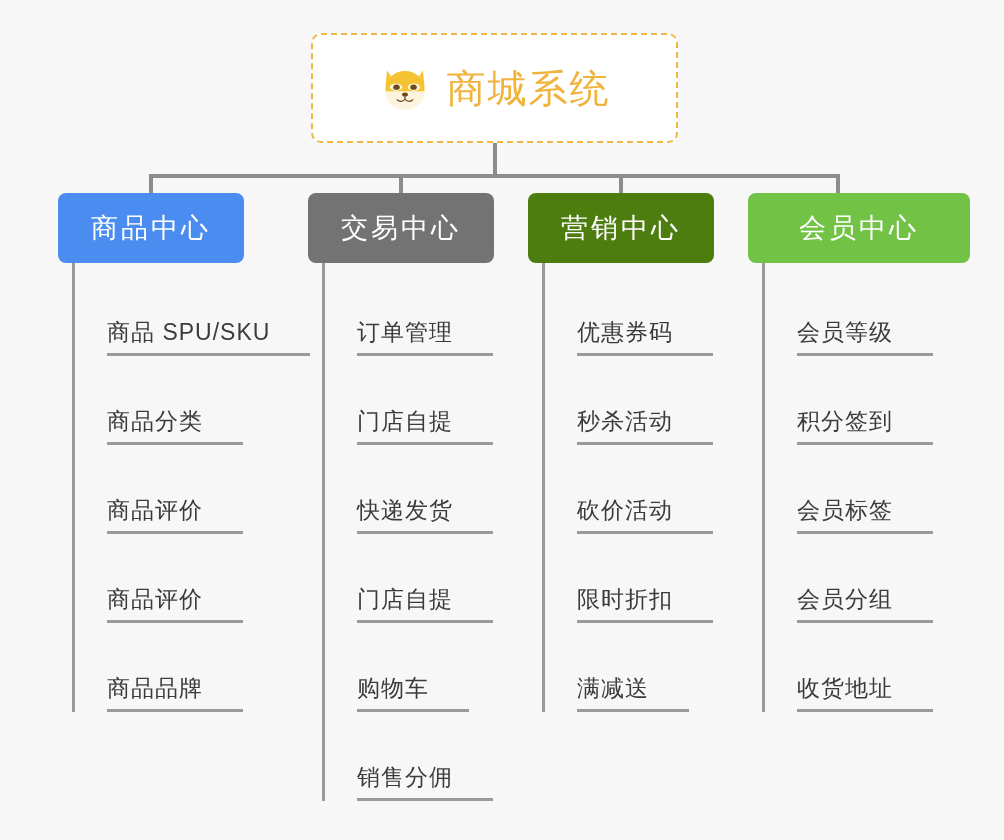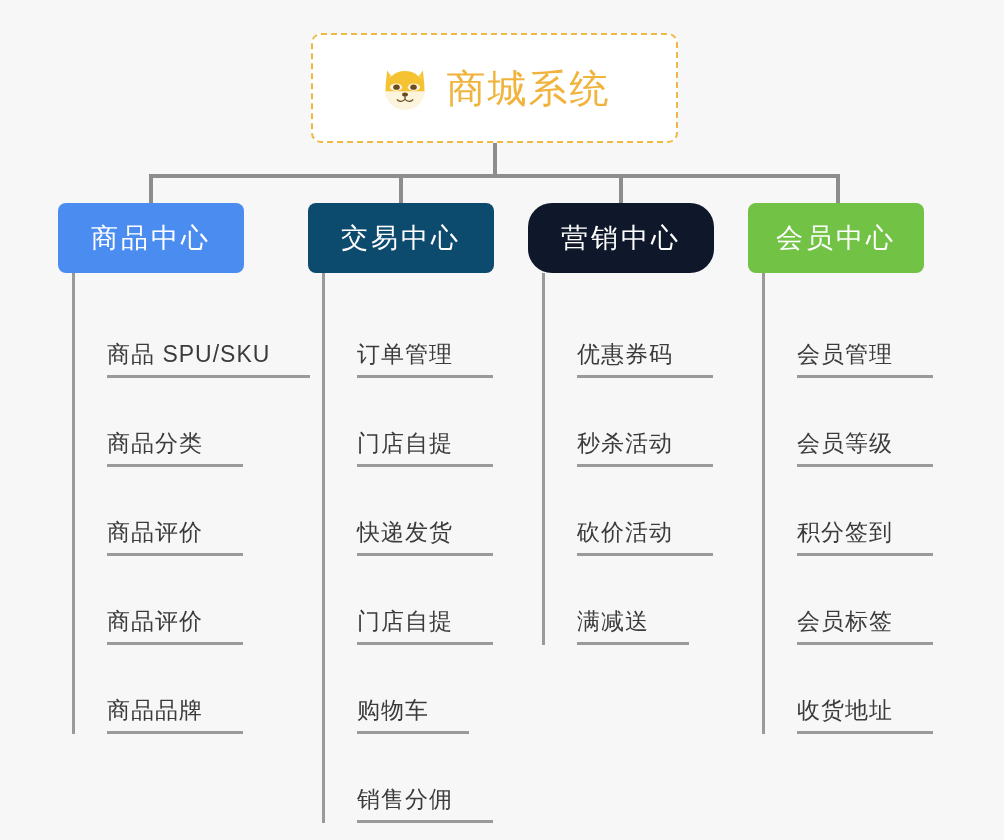--- a/index.html
+++ b/index.html
@@ -37,38 +37,38 @@
   .conn {
     position: absolute;
     background: #8d8d8d;
   }
   .conn-v { width: 4px; }
   .conn-h { height: 4px; }
 
   
   .column {
     position: absolute;
-    top: 203px;
+    top: 193px;
     width: 230px;
   }
   .col-head {
     height: 70px;
     border-radius: 8px;
     display: flex;
     align-items: center;
     justify-content: center;
     color: #ffffff;
     font-size: 27px;
     letter-spacing: 3px;
     white-space: nowrap;
   }
   .leaf-rail {
     position: relative;
     margin-left: 14px;
-    padding-top: 16px;
+    padding-top: 4px;
     border-left: 3px solid #9a9a9a;
   }
   .leaf {
     position: relative;
     height: 89px;
     display: flex;
     align-items: flex-end;
     padding-left: 32px;
   }
   .leaf-label {
@@ -83,21 +83,21 @@
   }
 
   
   .col-0 { left: 58px; }
   .col-1 { left: 308px; }
   .col-2 { left: 528px; }
   .col-3 { left: 748px; }
   .col-0 .col-head { width: 186px; }
   .col-1 .col-head { width: 186px; }
   .col-2 .col-head { width: 186px; }
-  .col-3 .col-head { width: 176px; }
+  .col-3 .col-head { width: 222px; }
 </style>
 </head>
 <body style="background: rgb(247, 247, 247);">
 
 <div id="canvas">
 
   <div class="root-node" style="border-color: rgb(240, 184, 64); background: rgb(255, 255, 255);">
     <svg class="shiba" viewBox="0 0 64 64">
       <path d="M10 10 L8 30 L20 26 Z" fill="#f5c332"></path>
       <path d="M54 10 L56 30 L44 26 Z" fill="#f5c332"></path>
@@ -141,21 +141,21 @@
       <div class="leaf">
           <span class="leaf-label">商品评价</span>
         </div>
       <div class="leaf">
           <span class="leaf-label">商品品牌</span>
         </div>
     </div>
   </div>
 
   <div class="column col-1">
-    <div class="col-head" style="background: #0c4a6e;">交易中心</div>
+    <div class="col-head" style="background: #737373;">交易中心</div>
     <div class="leaf-rail">
       <div class="leaf">
           <span class="leaf-label">订单管理</span>
         </div>
       <div class="leaf">
           <span class="leaf-label">门店自提</span>
         </div>
       <div class="leaf">
           <span class="leaf-label">快递发货</span>
         </div>
@@ -165,51 +165,54 @@
       <div class="leaf">
           <span class="leaf-label">购物车</span>
         </div>
       <div class="leaf">
           <span class="leaf-label">销售分佣</span>
         </div>
     </div>
   </div>
 
   <div class="column col-2">
-    <div class="col-head" style="background: #0f172a; border-radius: 24px;">营销中心</div>
+    <div class="col-head" style="background: #4d7c0f;">营销中心</div>
     <div class="leaf-rail">
       <div class="leaf">
           <span class="leaf-label">优惠券码</span>
         </div>
       <div class="leaf">
           <span class="leaf-label">秒杀活动</span>
         </div>
       <div class="leaf">
           <span class="leaf-label">砍价活动</span>
+        </div>
+      <div class="leaf">
+          <span class="leaf-label">限时折扣</span>
         </div>
       <div class="leaf">
           <span class="leaf-label">满减送</span>
         </div>
     </div>
   </div>
 
   <div class="column col-3">
     <div class="col-head" style="background: rgb(114, 194, 69);">会员中心</div>
     <div class="leaf-rail">
       <div class="leaf">
-          <span class="leaf-label">会员管理</span>
-        </div>
-      <div class="leaf">
           <span class="leaf-label">会员等级</span>
         </div>
       <div class="leaf">
           <span class="leaf-label">积分签到</span>
         </div>
       <div class="leaf">
           <span class="leaf-label">会员标签</span>
         </div>
       <div class="leaf">
+          <span class="leaf-label">会员分组</span>
+        </div>
+      <div class="leaf">
           <span class="leaf-label">收货地址</span>
         </div>
     </div>
   </div>
 
 </div>
 
 </body></html>

